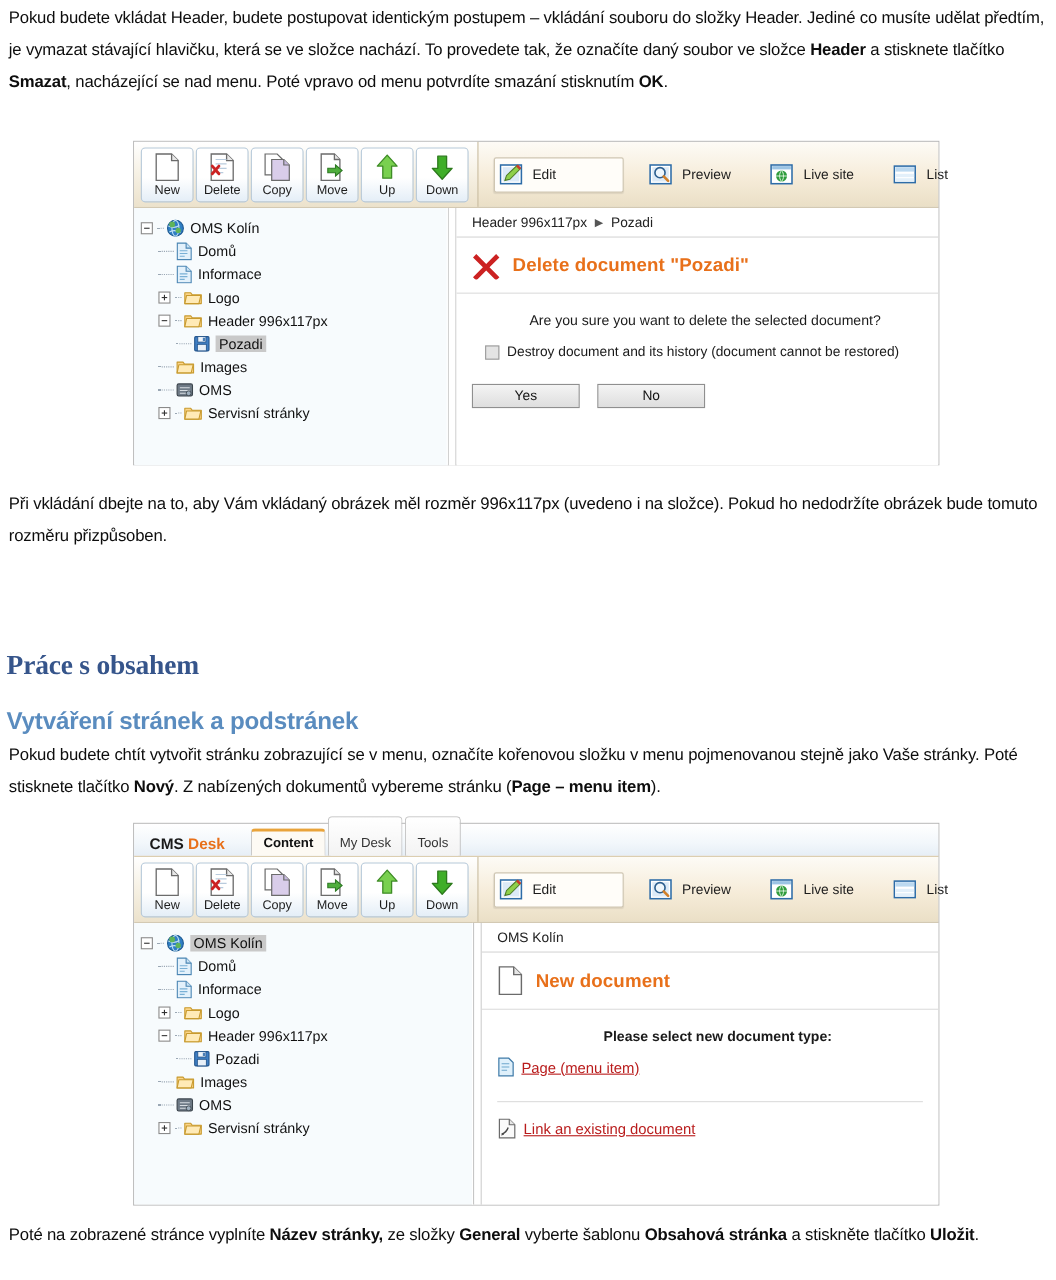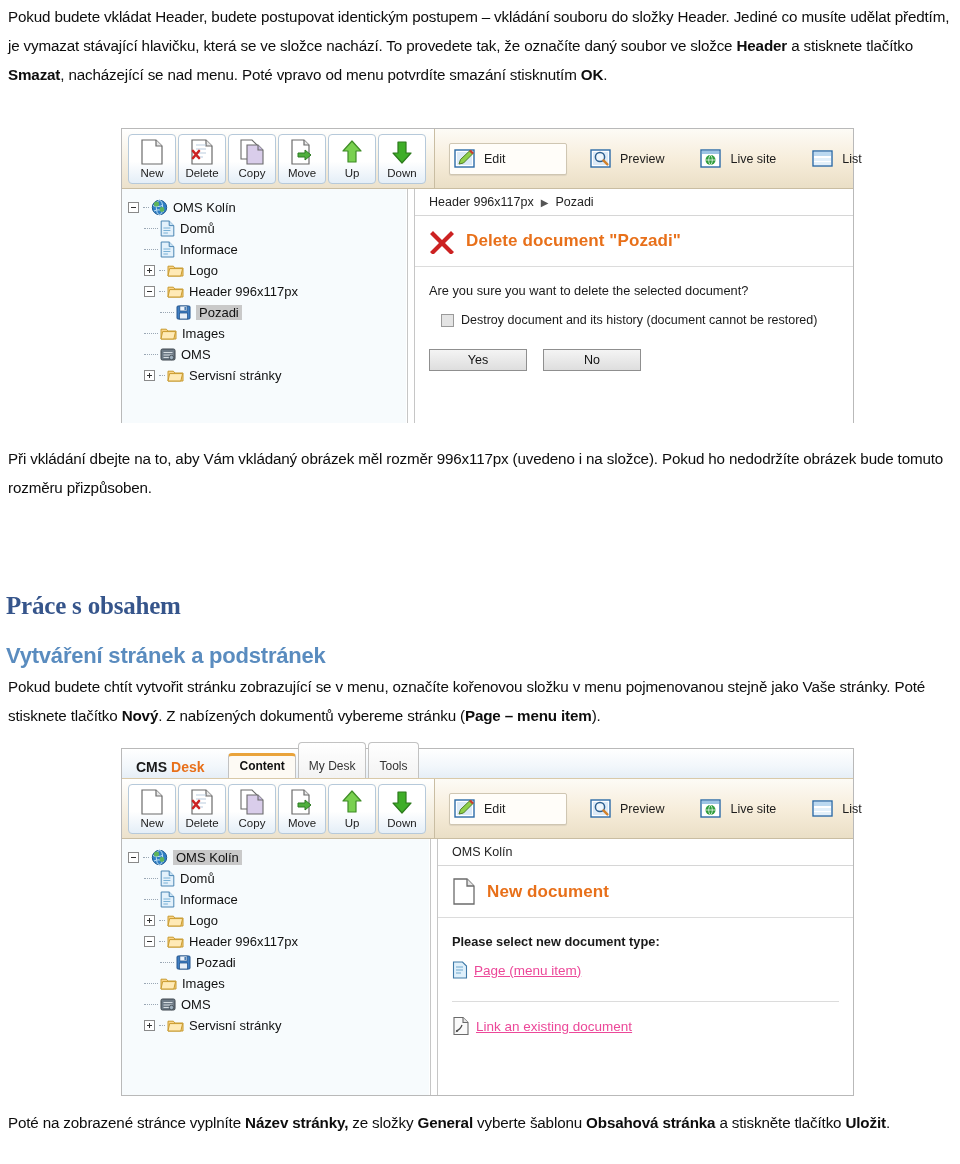--- a/index.html
+++ b/index.html
@@ -144,21 +144,21 @@
     box-shadow: 0 1px 1px rgba(0,0,0,.08);
   }
   .vtb-btn .lab {
     font-size: 12.5px;
     color: #1c1c1c;
     margin-left: 8px;
     white-space: nowrap;
   }
 
   
-  .shot-body { display: flex; }
+  .shot-body { display: flex; text-align: center; }
   .tree-pane {
     background: #f7fbfd;
     padding: 8px 0 0 6px;
     position: relative;
     border-right: 1px solid #ffffff;
   }
   .tree-splitter {
     width: 8px;
     background: #ffffff;
     border-left: 1px solid #c6c6c6;
@@ -278,21 +278,21 @@
     font-size: 12.8px;
     font-weight: bold;
     color: #1a1a1a;
   }
   .doc-link {
     display: flex; align-items: center;
     margin-top: 12px;
   }
   .doc-link .lnk {
     font-size: 13.5px;
-    color: #ec4899;
+    color: #b91c1c;
     text-decoration: underline;
     margin-left: 6px;
   }
   .hr-soft {
     border-top: 1px solid #dcdcdc;
     margin: 22px 14px 0 0;
   }
 </style>
 </head>
 <body>

